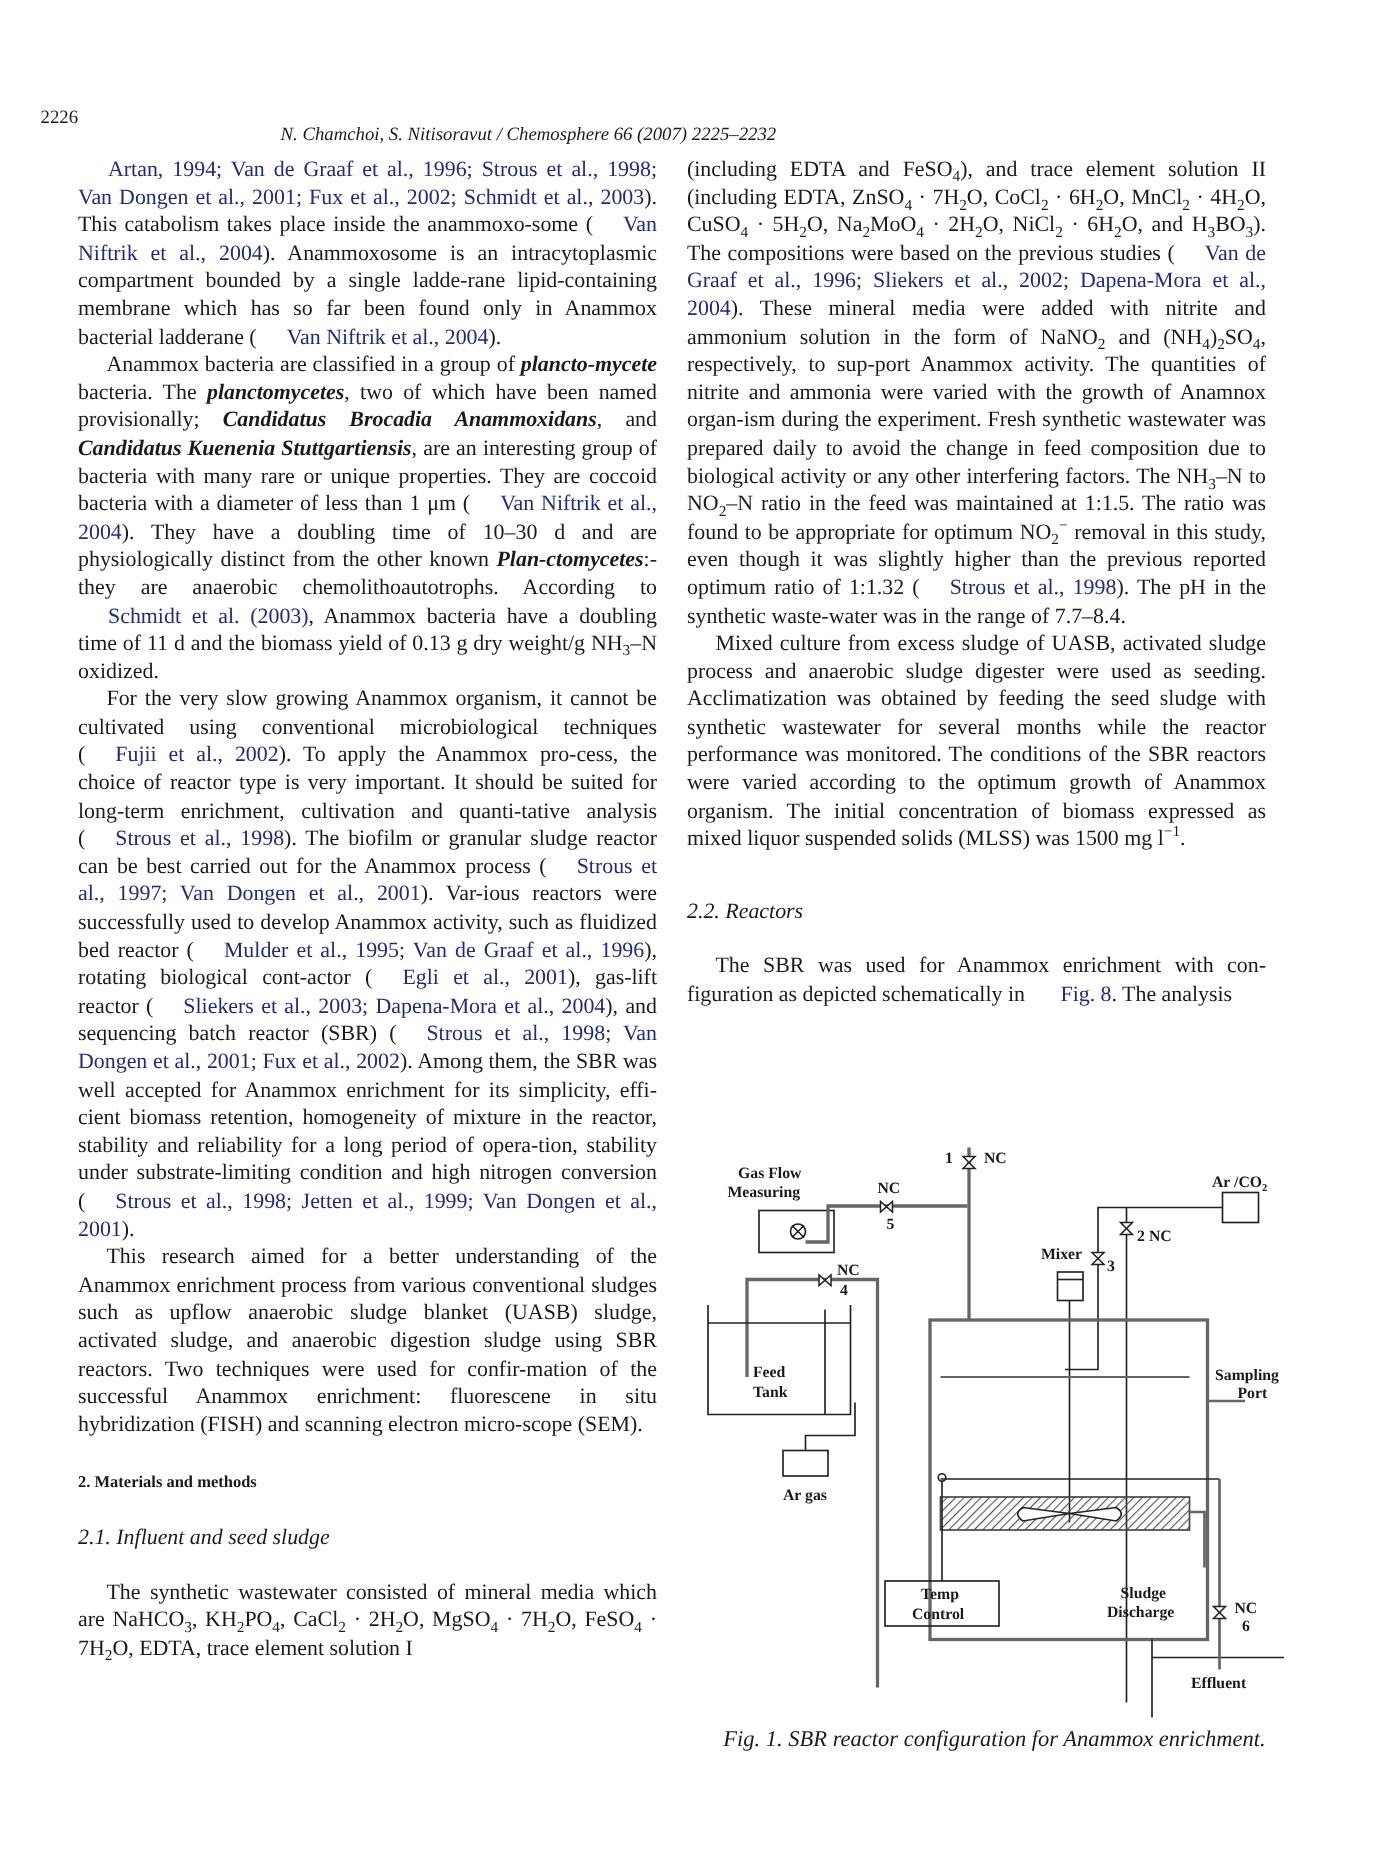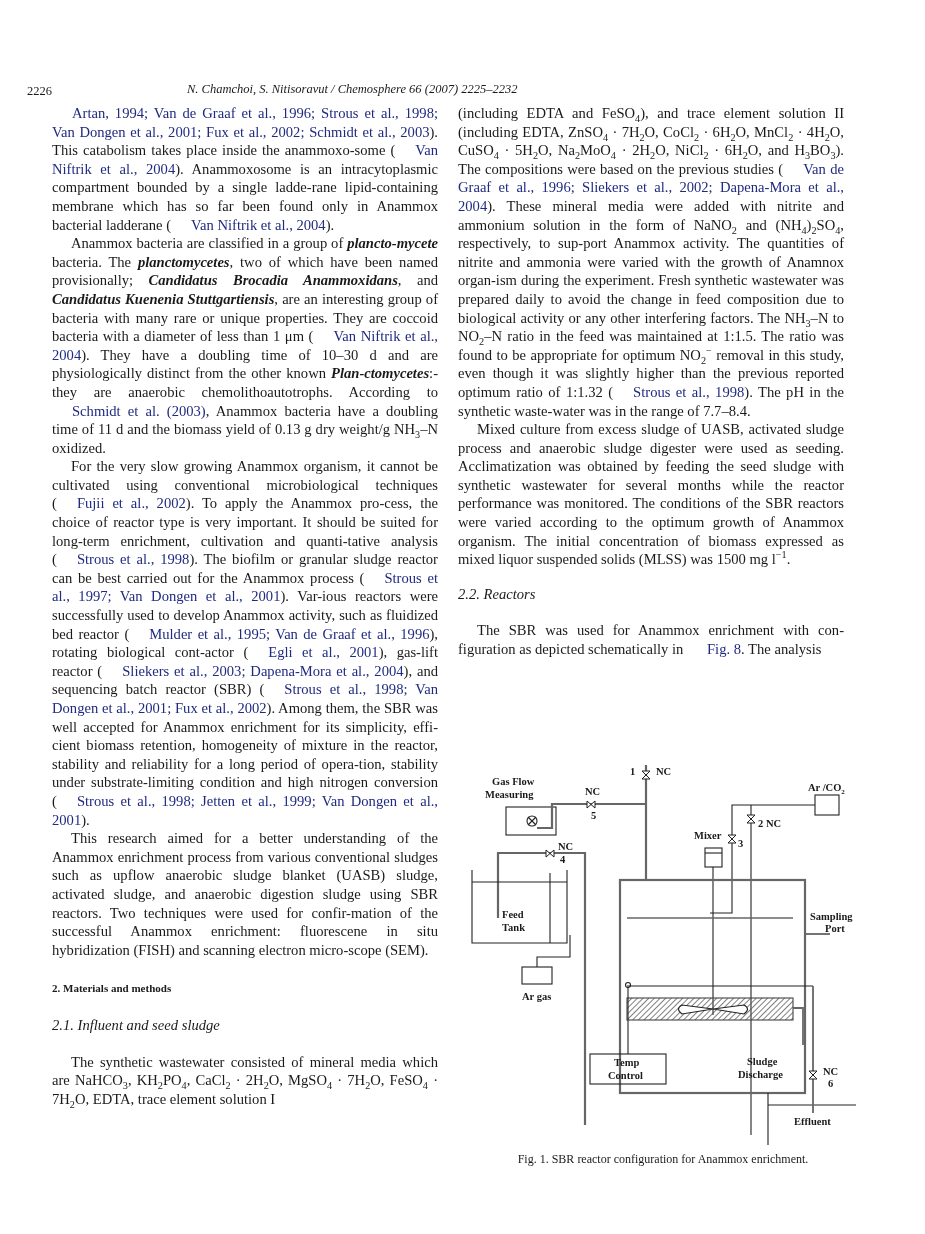--- a/index.html
+++ b/index.html
@@ -1,36 +1,36 @@
 <!DOCTYPE html>
 <html><head>
 <meta charset="utf-8">
 <style>
   html, body { margin: 0; padding: 0; background: #ffffff; }
   body { width: 925px; height: 1234px; position: relative; overflow: hidden;
          font-family: "Liberation Serif", "DejaVu Serif", serif; color: #1a1a1a; }
   .running-head { position: absolute; top: 70px; left: 27px; width: 870px; height: 20px;
                   font-size: 12.5px; }
-  .page-num { position: absolute; left: 0; top: 14px; }
+  .page-num { position: absolute; left: 0; top: 1px; }
   .journal-ref { position: absolute; left: 160px; top: 12px; font-style: italic; }
   .col { position: absolute; top: 104px; width: 386px; font-size: 14.6px; line-height: 18.6px;
          text-align: justify; hyphens: manual; }
   .col-left { left: 52px; }
   .col-right { left: 458px; }
   p { margin: 0; }
   p.indent { text-indent: 19px; }
   .cite { color: #1f2a80; margin-left: 20px; }
   i { font-style: italic; font-weight: bold; }
   sub, sup { font-size: 70%; line-height: 0; }
   .sec-title { font-weight: bold; margin: 20px 0 0 0; font-size: 11px; }
   .subsec-title { font-style: italic; margin: 18px 0 18px 0; font-size: 14.6px; }
   .figure { position: absolute; left: 470px; top: 735px; width: 386px; height: 410px; }
   .figure svg { position: absolute; left: 0; top: 0; }
   .fig-caption { position: absolute; left: 470px; top: 1152px; width: 386px; text-align: center;
-                 font-size: 12px; }
+                 font-size: 15px; font-style: italic; }
   .svg-label { font-family: "Liberation Serif", "DejaVu Serif", serif; font-weight: bold; font-size: 10.5px; fill: #1a1a1a; }
 </style>
 </head>
 <body>
 
 <div class="running-head">
   <span class="page-num">2226</span>
   <span class="journal-ref">N. Chamchoi, S. Nitisoravut / Chemosphere 66 (2007) 2225–2232</span>
 </div>
 
@@ -47,21 +47,21 @@
   <p class="subsec-title">2.1. Influent and seed sludge</p>
 
   <p class="indent"><span>The synthetic wastewater consisted of mineral media which are NaHCO</span><sub>3</sub><span>, KH</span><sub>2</sub><span>PO</span><sub>4</sub><span>, CaCl</span><sub>2</sub><span> · 2H</span><sub>2</sub><span>O, MgSO</span><sub>4</sub><span> · 7H</span><sub>2</sub><span>O, FeSO</span><sub>4</sub><span> · 7H</span><sub>2</sub><span>O, EDTA, trace element solution I</span></p>
 </div>
 
 <div class="col col-right">
   <p><span>(including EDTA and FeSO</span><sub>4</sub><span>), and trace element solution II (including EDTA, ZnSO</span><sub>4</sub><span> · 7H</span><sub>2</sub><span>O, CoCl</span><sub>2</sub><span> · 6H</span><sub>2</sub><span>O, MnCl</span><sub>2</sub><span> · 4H</span><sub>2</sub><span>O, CuSO</span><sub>4</sub><span> · 5H</span><sub>2</sub><span>O, Na</span><sub>2</sub><span>MoO</span><sub>4</sub><span> · 2H</span><sub>2</sub><span>O, NiCl</span><sub>2</sub><span> · 6H</span><sub>2</sub><span>O, and H</span><sub>3</sub><span>BO</span><sub>3</sub><span>). The compositions were based on the previous studies (</span><span class="cite">Van de Graaf et al., 1996; Sliekers et al., 2002; Dapena-Mora et al., 2004</span><span>). These mineral media were added with nitrite and ammonium solution in the form of NaNO</span><sub>2</sub><span> and (NH</span><sub>4</sub><span>)</span><sub>2</sub><span>SO</span><sub>4</sub><span>, respectively, to sup-port Anammox activity. The quantities of nitrite and ammonia were varied with the growth of Anamnox organ-ism during the experiment. Fresh synthetic wastewater was prepared daily to avoid the change in feed composition due to biological activity or any other interfering factors. The NH</span><sub>3</sub><span>–N to NO</span><sub>2</sub><span>–N ratio in the feed was maintained at 1:1.5. The ratio was found to be appropriate for optimum NO</span><sub>2</sub><sup>−</sup><span> removal in this study, even though it was slightly higher than the previous reported optimum ratio of 1:1.32 (</span><span class="cite">Strous et al., 1998</span><span>). The pH in the synthetic waste-water was in the range of 7.7–8.4.</span></p>
 
   <p class="indent"><span>Mixed culture from excess sludge of UASB, activated sludge process and anaerobic sludge digester were used as seeding. Acclimatization was obtained by feeding the seed sludge with synthetic wastewater for several months while the reactor performance was monitored. The conditions of the SBR reactors were varied according to the optimum growth of Anammox organism. The initial concentration of biomass expressed as mixed liquor suspended solids (MLSS) was 1500 mg l</span><sup>−1</sup><span>.</span></p>
 
-  <p class="subsec-title" style="margin-top:16px;">2.2. Reactors</p>
+  <p class="subsec-title" style="margin-top:30px;">2.2. Reactors</p>
 
   <p class="indent"><span>The SBR was used for Anammox enrichment with con-figuration as depicted schematically in </span><span class="cite">Fig. 8</span><span>. The analysis</span></p>
 </div>
 
 <div class="figure">
   <svg width="386" height="410" viewBox="0 0 386 410">
     <g stroke="#222" fill="none" stroke-width="1.1">
 
       <rect x="36" y="72" width="50" height="28"></rect>
       <circle cx="62" cy="86" r="5"></circle>

